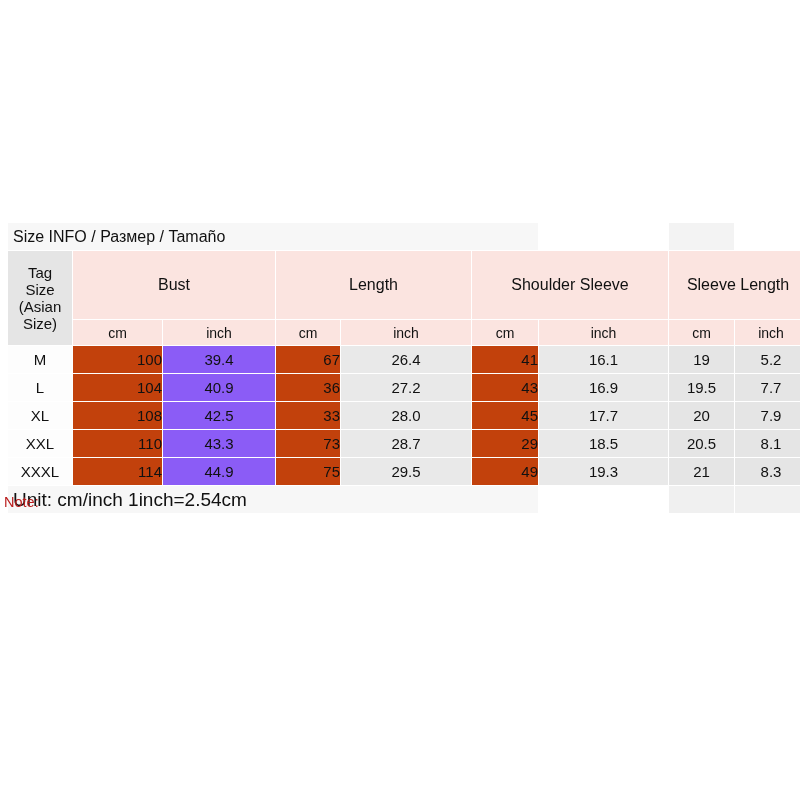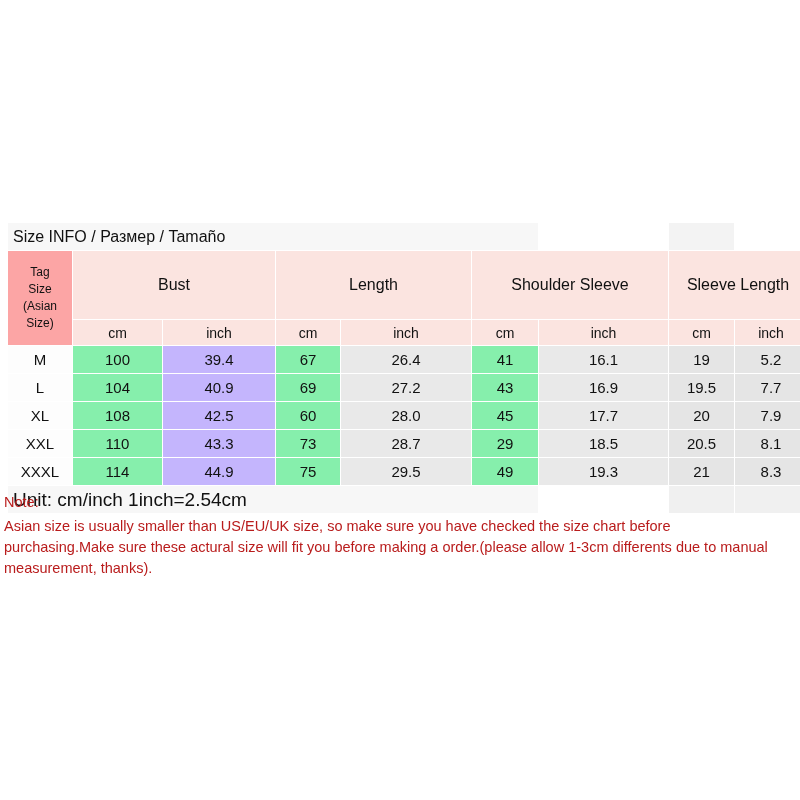--- a/index.html
+++ b/index.html
@@ -59,41 +59,41 @@
   .title-blank-b { background: #f3f3f3 !important; }
   .title-blank-c { background: #ffffff !important; }
 
   
   .group-row td {
     background: #fbe4e0;
     height: 68px;
     font-size: 16px;
   }
   .group-row td.tagsize {
-    background: #fca5a5;
-    font-size: 12px;
+    background: #e5e5e5;
+    font-size: 15px;
     line-height: 17px;
     text-align: center;
   }
 
   
   .unit-row td {
     background: #fbe4e0;
     height: 25px;
     font-size: 14px;
   }
 
   
   .data-row td {
     height: 27px;
     font-size: 15px;
   }
   .data-row td.size-label { background: #fdfdfd; }
-  .data-row td.val-a { background: #86efac; }
-  .data-row td.val-b { background: #c4b5fd; }
+  .data-row td.val-a { background: #c2410c; text-align: right; }
+  .data-row td.val-b { background: #8b5cf6; }
   .data-row td.val-c { background: #e9e9e9; }
   .data-row td.val-d { background: #e5e5e5; }
 
   .bold-val { font-weight: bold; font-size: 16px; }
 
   
   .unitnote-row td {
     height: 27px;
     background: #f7f7f7;
     font-size: 19px;
@@ -178,33 +178,33 @@
         <td class="val-a">41</td>
         <td class="val-c">16.1</td>
         <td class="val-d">19</td>
         <td class="val-d">5.2</td>
       </tr>
 
       <tr class="data-row">
         <td class="size-label">L</td>
         <td class="val-a">104</td>
         <td class="val-b">40.9</td>
-        <td class="val-a">69</td>
+        <td class="val-a">36</td>
         <td class="val-c">27.2</td>
         <td class="val-a">43</td>
         <td class="val-c">16.9</td>
         <td class="val-d">19.5</td>
         <td class="val-d">7.7</td>
       </tr>
 
       <tr class="data-row">
         <td class="size-label">XL</td>
         <td class="val-a">108</td>
         <td class="val-b">42.5</td>
-        <td class="val-a">60</td>
+        <td class="val-a">33</td>
         <td class="val-c">28.0</td>
         <td class="val-a">45</td>
         <td class="val-c">17.7</td>
         <td class="val-d">20</td>
         <td class="val-d">7.9</td>
       </tr>
 
       <tr class="data-row">
         <td class="size-label">XXL</td>
         <td class="val-a">110</td>
@@ -234,16 +234,15 @@
         <td class="unitnote-blank-a"></td>
         <td class="unitnote-blank-b"></td>
         <td class="unitnote-blank-b"></td>
       </tr>
     </tbody>
       </table>
   </div>
 
   <div class="notes">
     <p class="note-label">Note:</p>
-    <p class="note-body">Asian size is usually smaller than US/EU/UK size, so make sure you have checked the size chart before purchasing.Make sure these actural size will fit you before making a order.(please allow 1-3cm differents due to manual measurement, thanks).</p>
   </div>
 
 </div>
 
 </body></html>

